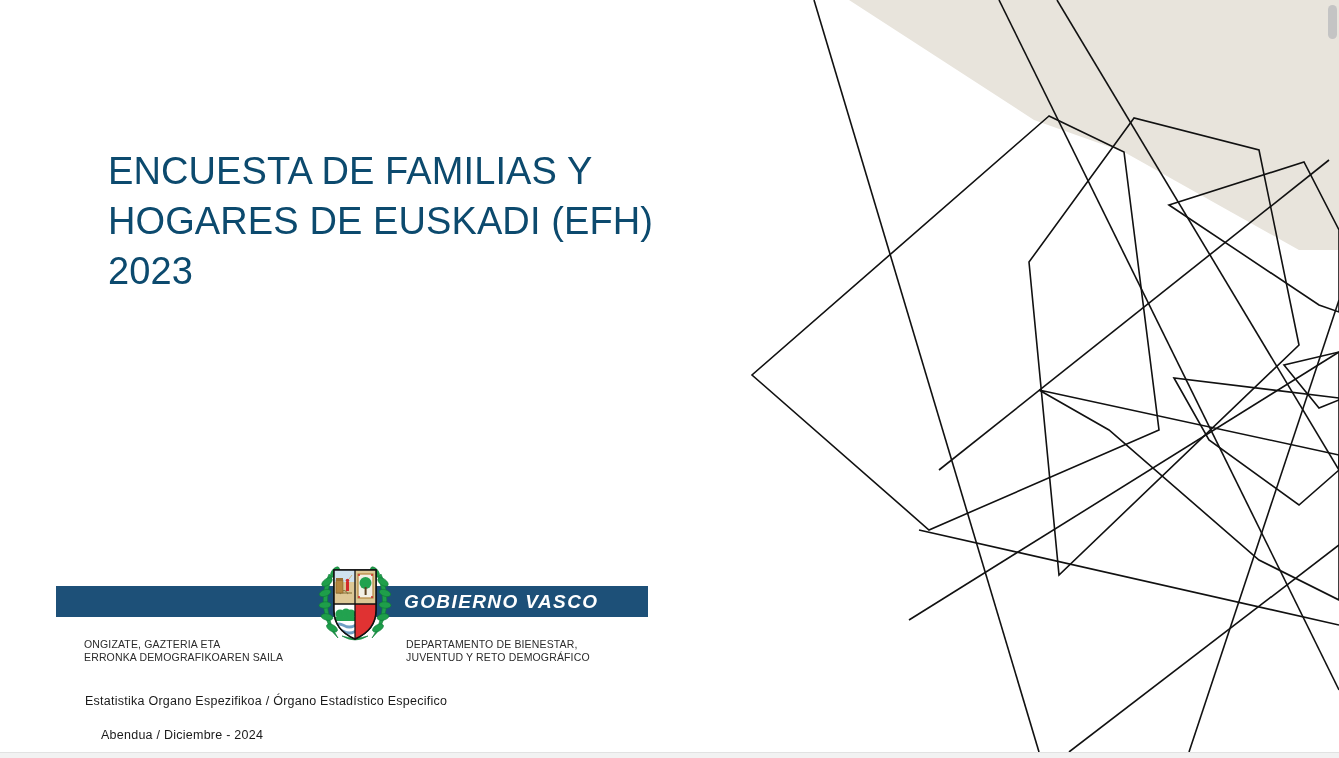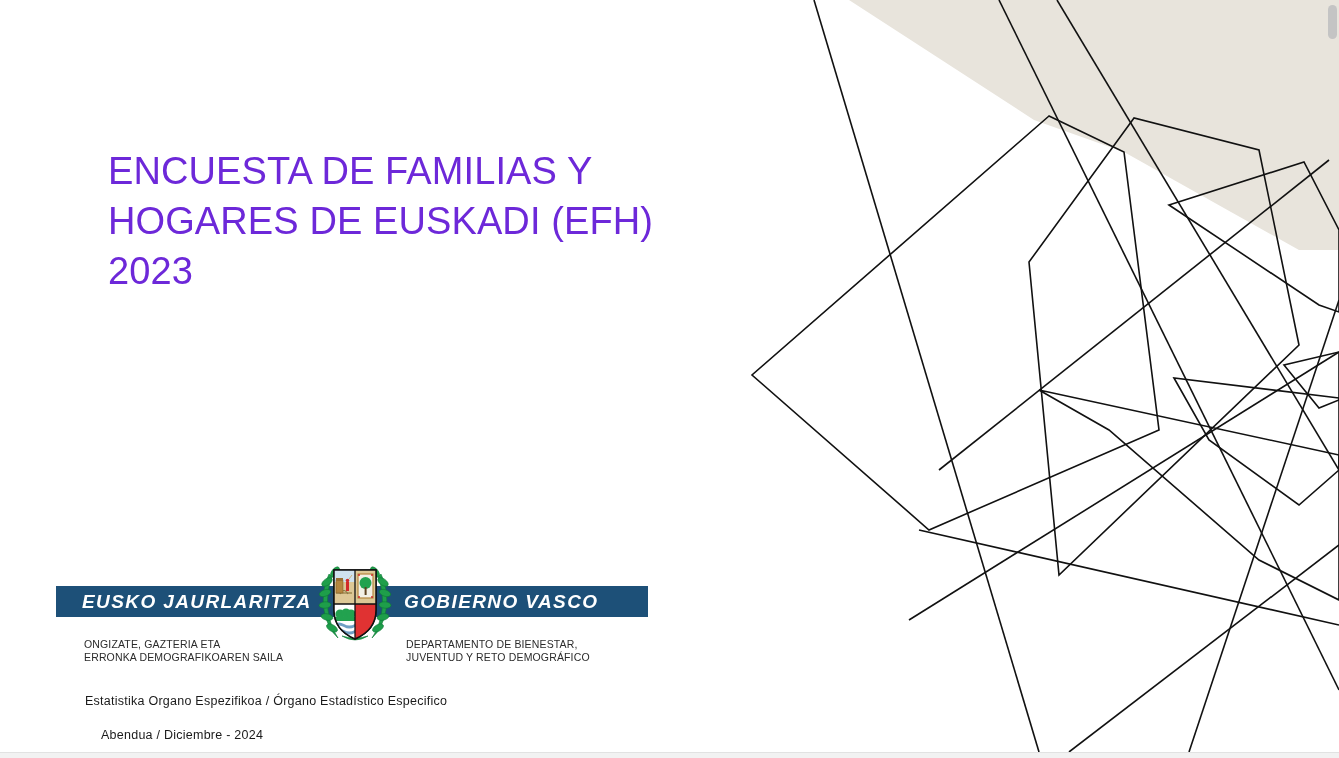--- a/index.html
+++ b/index.html
@@ -55,21 +55,21 @@
     top: 146px;
     width: 620px;
   }
   .doc-title {
     margin: 0;
     font-family: "Liberation Sans", sans-serif;
     font-size: 38px;
     line-height: 50px;
     font-weight: 400;
     letter-spacing: 0.1px;
-    color: #6d28d9;
+    color: #0c4a6e;
     white-space: pre-line;
   }
 
   
   #logo-block {
     position: absolute;
     left: 56px;
     top: 560px;
     width: 600px;
   }
@@ -87,21 +87,21 @@
     height: 31px;
     line-height: 31px;
     color: #ffffff;
     font-family: "Liberation Sans", sans-serif;
     font-weight: 700;
     font-size: 19px;
     letter-spacing: 1.4px;
     font-style: italic;
     white-space: nowrap;
   }
-  #logo-word-eu { left: 26px; }
+  #logo-word-eu { left: 19px; margin-top: 23px; }
   #logo-word-es { left: 348px; }
 
   #crest {
     position: absolute;
     left: 262px;
     top: 0px;
     width: 74px;
     height: 84px;
   }
   #crest svg { display: block; }

